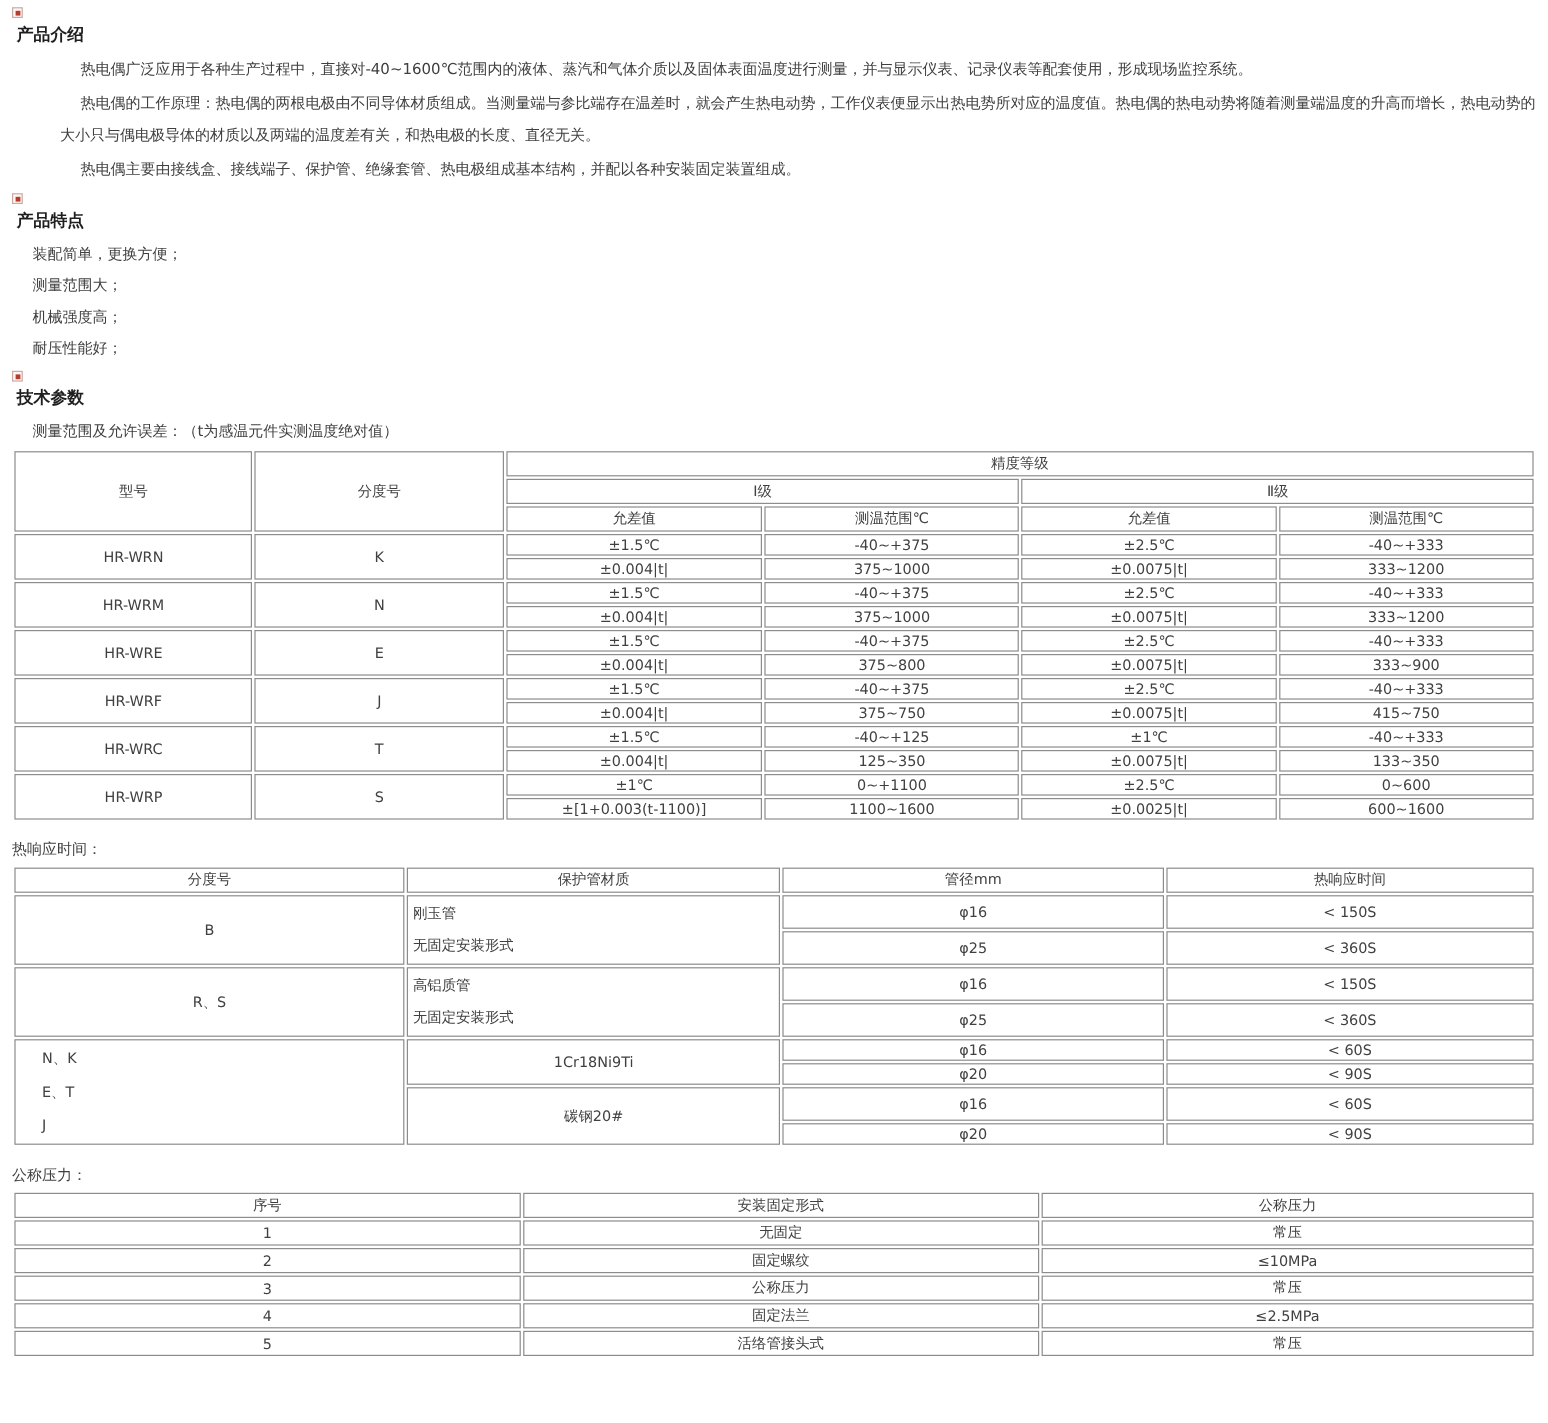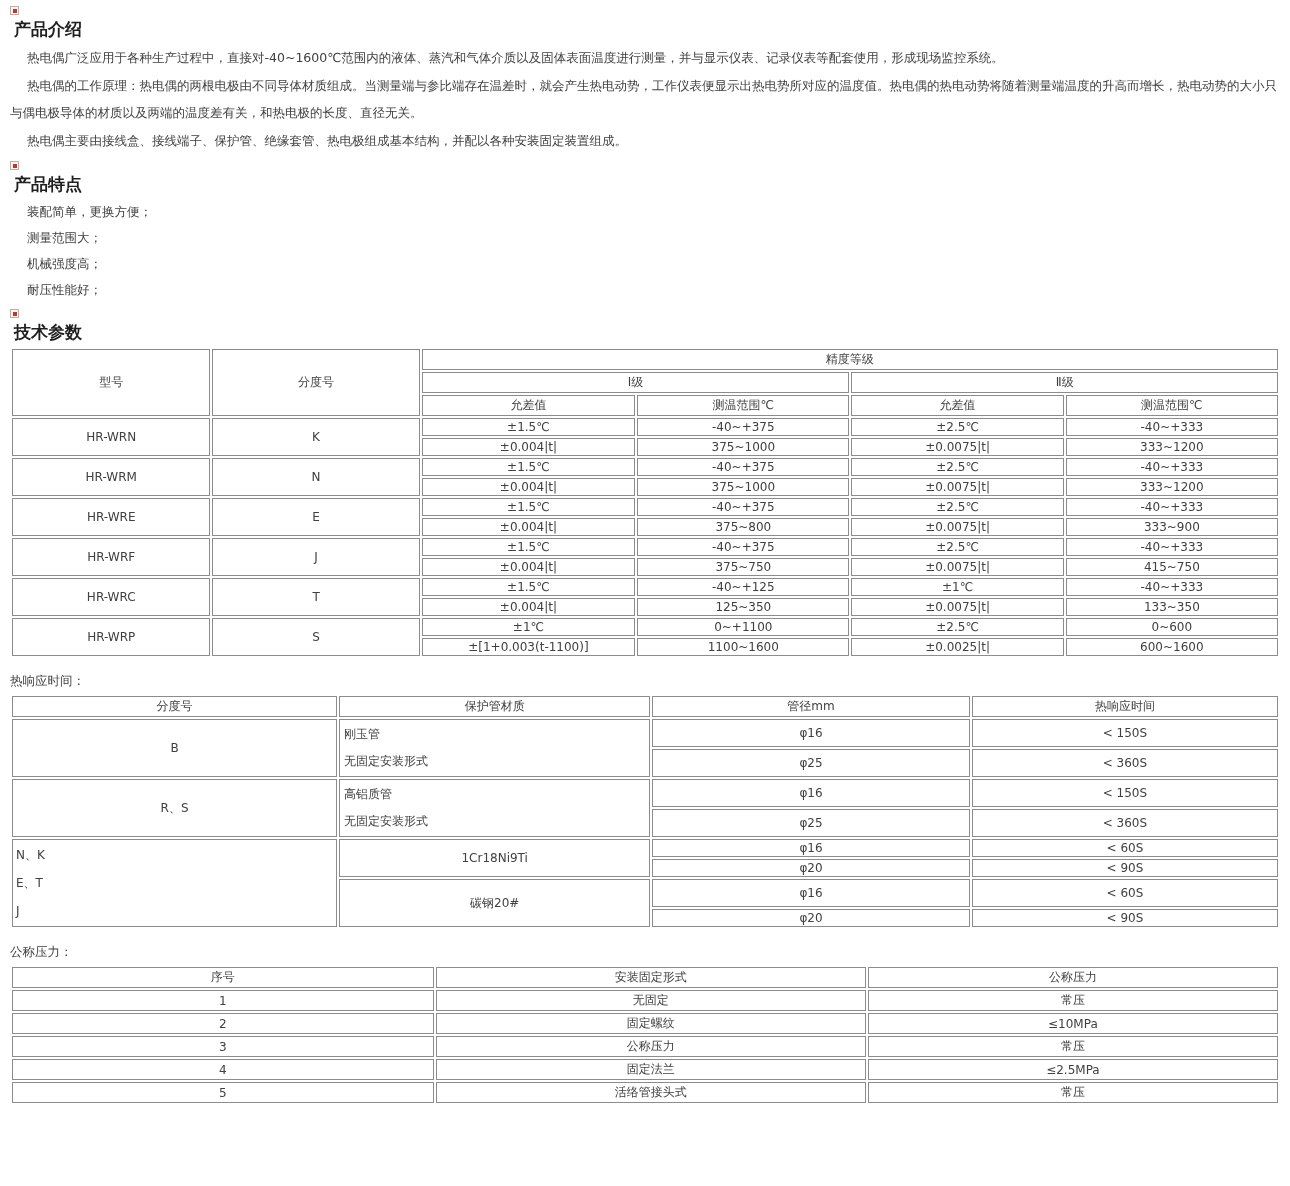--- a/index.html
+++ b/index.html
@@ -17,46 +17,46 @@
     border: 1px solid #cfa9a0;
     display: inline-block; position: relative;
     margin: 2px 0 0 0; background: #fdf7f6;
   }
   .broken::after {
     content: ""; position: absolute; left: 2px; top: 2px;
     width: 4px; height: 4px; background: #b63a2e;
   }
 
   .sec-title {
-    font-weight: bold; font-size: 17px; color: #1f1f1f;
+    font-weight: bold; font-size: 14px; color: #1f1f1f;
     margin: 3px 0 7px 4px; line-height: 16px;
   }
   .para { margin: 0; line-height: 27.5px; }
-  .indent { text-indent: 17px; }
+  .indent { text-indent: 17px; margin-left: 40px; }
   .feature { margin: 0; line-height: 26px; padding-left: 17px; }
   .tech-line { margin: 0; line-height: 24px; padding-left: 17px; }
   .pre { white-space: pre-wrap; }
   .tbl-label { margin: 15px 0 5px 0; line-height: 16px; }
 
   table.grid {
     border-collapse: separate; border-spacing: 2px;
     width: 100%; table-layout: fixed; margin-top: 3px;
   }
   table.grid td {
     border: 1px solid #8c8c8c;
     text-align: center; vertical-align: middle;
     font-size: 12px; color: #404040;
     padding: 1px 4px; height: 17px; overflow: hidden;
   }
   #response-table tr.tall td { height: 24px; }
   #response-table tr.short td { height: 17px; }
   #response-table td.mat-left { text-align: left; }
   #response-table td.mat-left div { line-height: 27px; }
   #response-table td.grade-left { text-align: left; padding-left: 3px; }
-  #response-table td.grade-left div { line-height: 28px; }
+  #response-table td.grade-left div { line-height: 28px; margin-left: 19px; }
   #pressure-table td { height: 16px; }
 </style>
 </head>
 <body>
 
 <div class="page">
 
   <span class="broken"></span>
 
   <div class="sec-title">产品介绍</div>
@@ -68,20 +68,21 @@
 
   <div class="sec-title">产品特点</div>
   <p class="feature">装配简单，更换方便；</p>
   <p class="feature">测量范围大；</p>
   <p class="feature">机械强度高；</p>
   <p class="feature">耐压性能好；</p>
 
   <span class="broken" style="margin-top:6px;"></span>
 
   <div class="sec-title">技术参数</div>
+  <p class="tech-line">测量范围及允许误差：（t为感温元件实测温度绝对值）</p>
 
   <table class="grid" id="accuracy-table">
     <colgroup>
       <col style="width:15.8%">
         <col style="width:16.5%">
       <col style="width:17.0%">
         <col style="width:16.9%">
       <col style="width:16.9%">
         <col style="width:16.9%">
     </colgroup>

